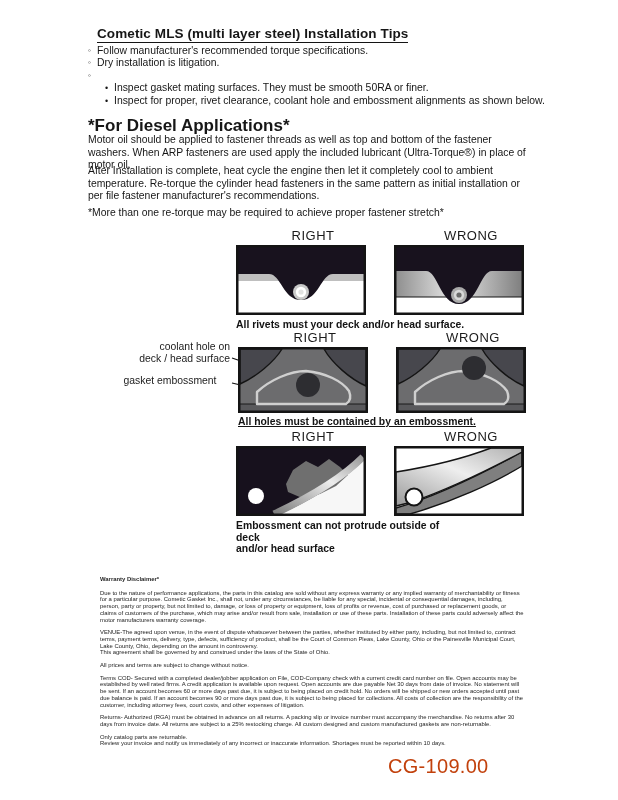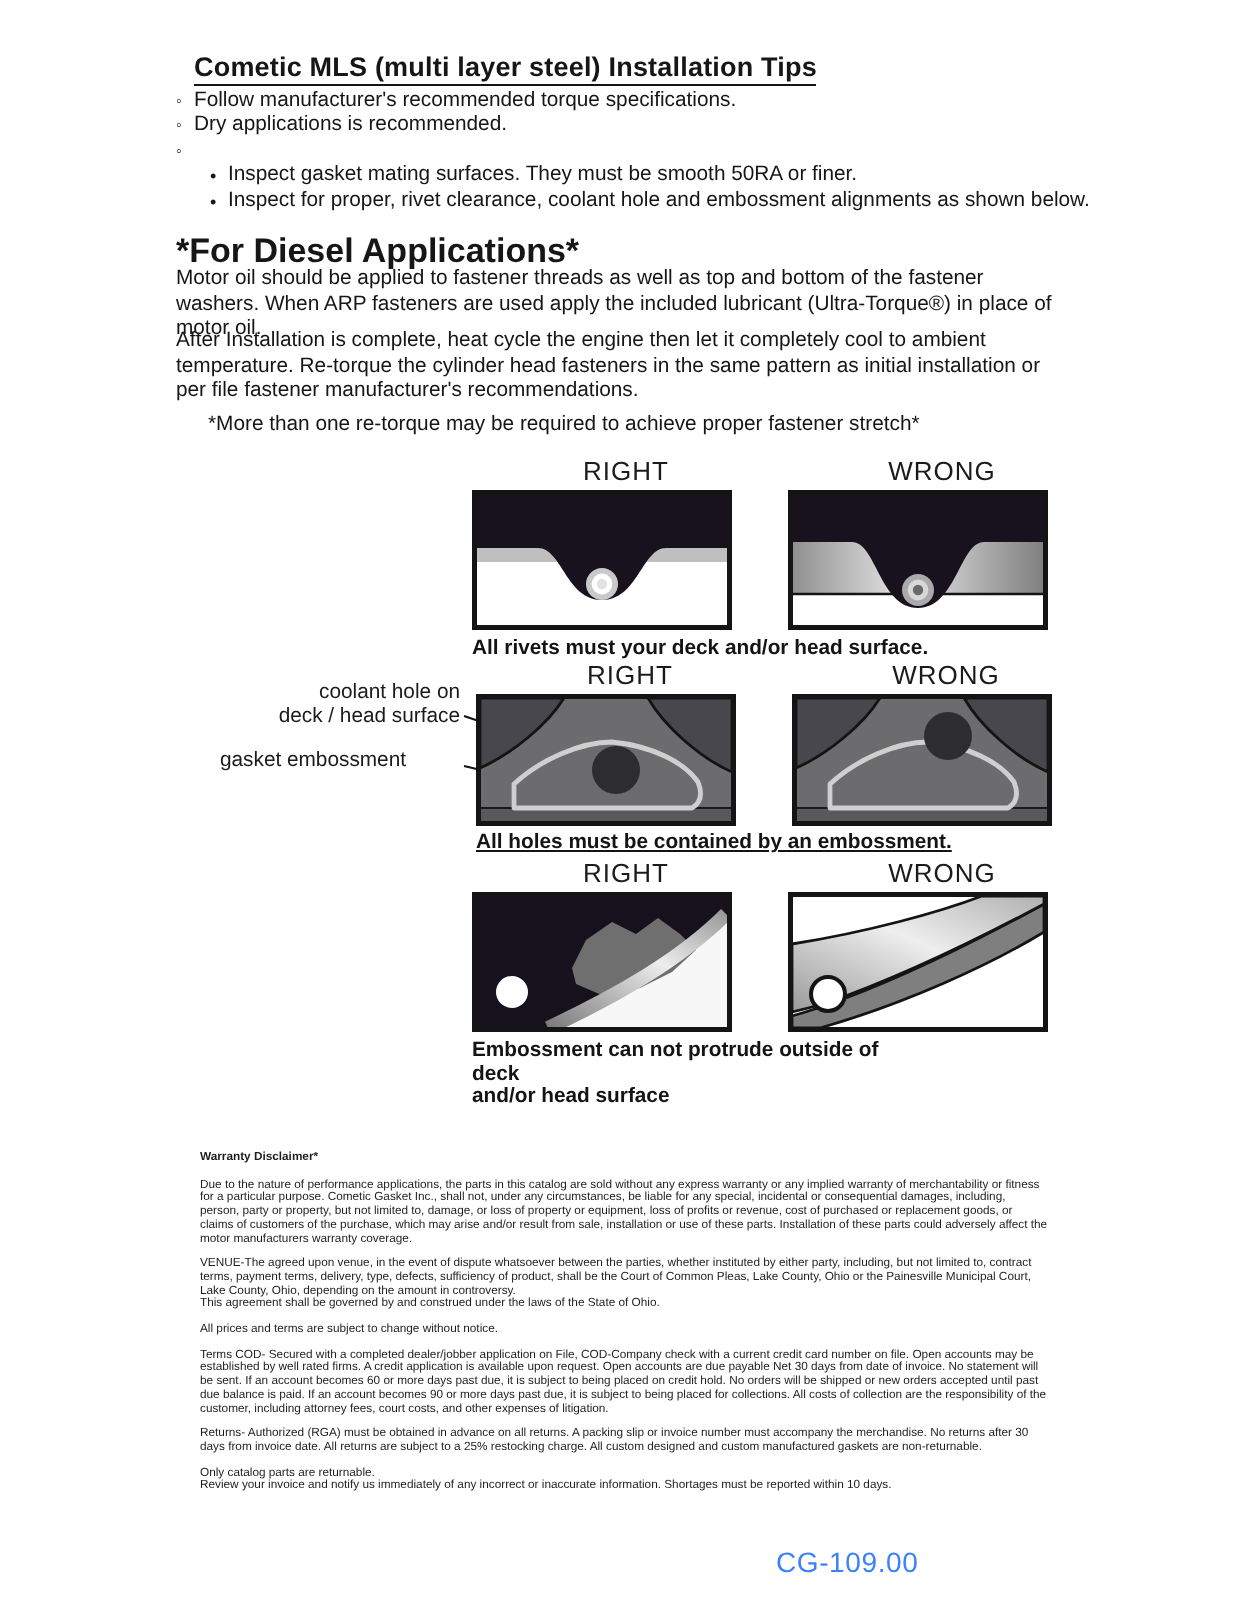--- a/index.html
+++ b/index.html
@@ -18,57 +18,57 @@
   #tips{left:88px;top:45px;width:460px;font-size:10.4px;line-height:12.4px;}
   .bline{display:flex;}
   .bline .mk{width:9px;flex:0 0 9px;font-size:8px;line-height:12.4px;}
   .bline.sub{margin-left:17px;}
   .bline.sub .mk{font-size:9px;}
   
   #diesel-heading{left:88px;top:116px;font-size:17px;font-weight:bold;}
   .para{left:88px;width:448px;font-size:10.4px;line-height:12.6px;}
   #diesel-p1{top:134px;}
   #diesel-p2{top:165px;}
-  #diesel-p3{top:207px;margin-left:16px;}
+  #diesel-p3{top:207px;}
   
   .figrow{display:flex;gap:4px;}
   .fig{width:154px;}
   .fig-h{display:block;text-align:center;font-size:13px;letter-spacing:.5px;margin-bottom:2px;color:#1b1b1b;}
   .fig svg{display:block;}
   .cap{font-size:10.4px;font-weight:bold;line-height:11.6px;color:#141414;}
   #row1{left:236px;top:228px;}
   #cap1{left:236px;top:319px;}
   #row2{left:238px;top:330px;}
   #cap2{left:238px;top:416px;text-decoration:underline;}
   #row3{left:236px;top:429px;}
   #cap3{left:236px;top:520px;width:220px;}
   
   #lbl-coolant{left:110px;top:341px;width:120px;text-align:right;font-size:10.4px;line-height:11.6px;color:#1b1b1b;}
-  #lbl-emboss{left:110px;top:375px;width:120px;text-align:left;font-size:10.4px;color:#1b1b1b;}
+  #lbl-emboss{left:110px;top:375px;width:120px;text-align:center;font-size:10.4px;color:#1b1b1b;}
   #leaders{left:230px;top:352px;}
   
   #legal{left:100px;top:576px;width:424px;font-size:5.9px;line-height:6.7px;color:#1e1e1e;}
   #legal .lh{font-weight:bold;margin:0 0 7px 0;}
   #legal p{margin:0 0 6px 0;white-space:pre-line;}
   
-  #pagecode{left:388px;top:755px;font-size:14px;letter-spacing:.3px;color:#3b82f6;margin-top:18px;}
+  #pagecode{left:388px;top:755px;font-size:20px;letter-spacing:.3px;color:#c2410c;}
 </style>
 </head>
 <body>
 
 <div id="title" class="abs">Cometic MLS (multi layer steel) Installation Tips</div>
 
 <div id="tips" class="abs">
   <div class="bline">
     <span class="mk">◦</span>
     <span>Follow manufacturer's recommended torque specifications.</span>
   </div>
   <div class="bline">
     <span class="mk">◦</span>
-    <span>Dry applications is recommended.</span>
+    <span>Dry installation is litigation.</span>
   </div>
   <div class="bline">
     <span class="mk">◦</span>
   </div>
   <div class="bline sub">
     <span class="mk">•</span>
     <span>Inspect gasket mating surfaces.  They must be smooth 50RA or finer.</span>
   </div>
   <div class="bline sub">
     <span class="mk">•</span>

